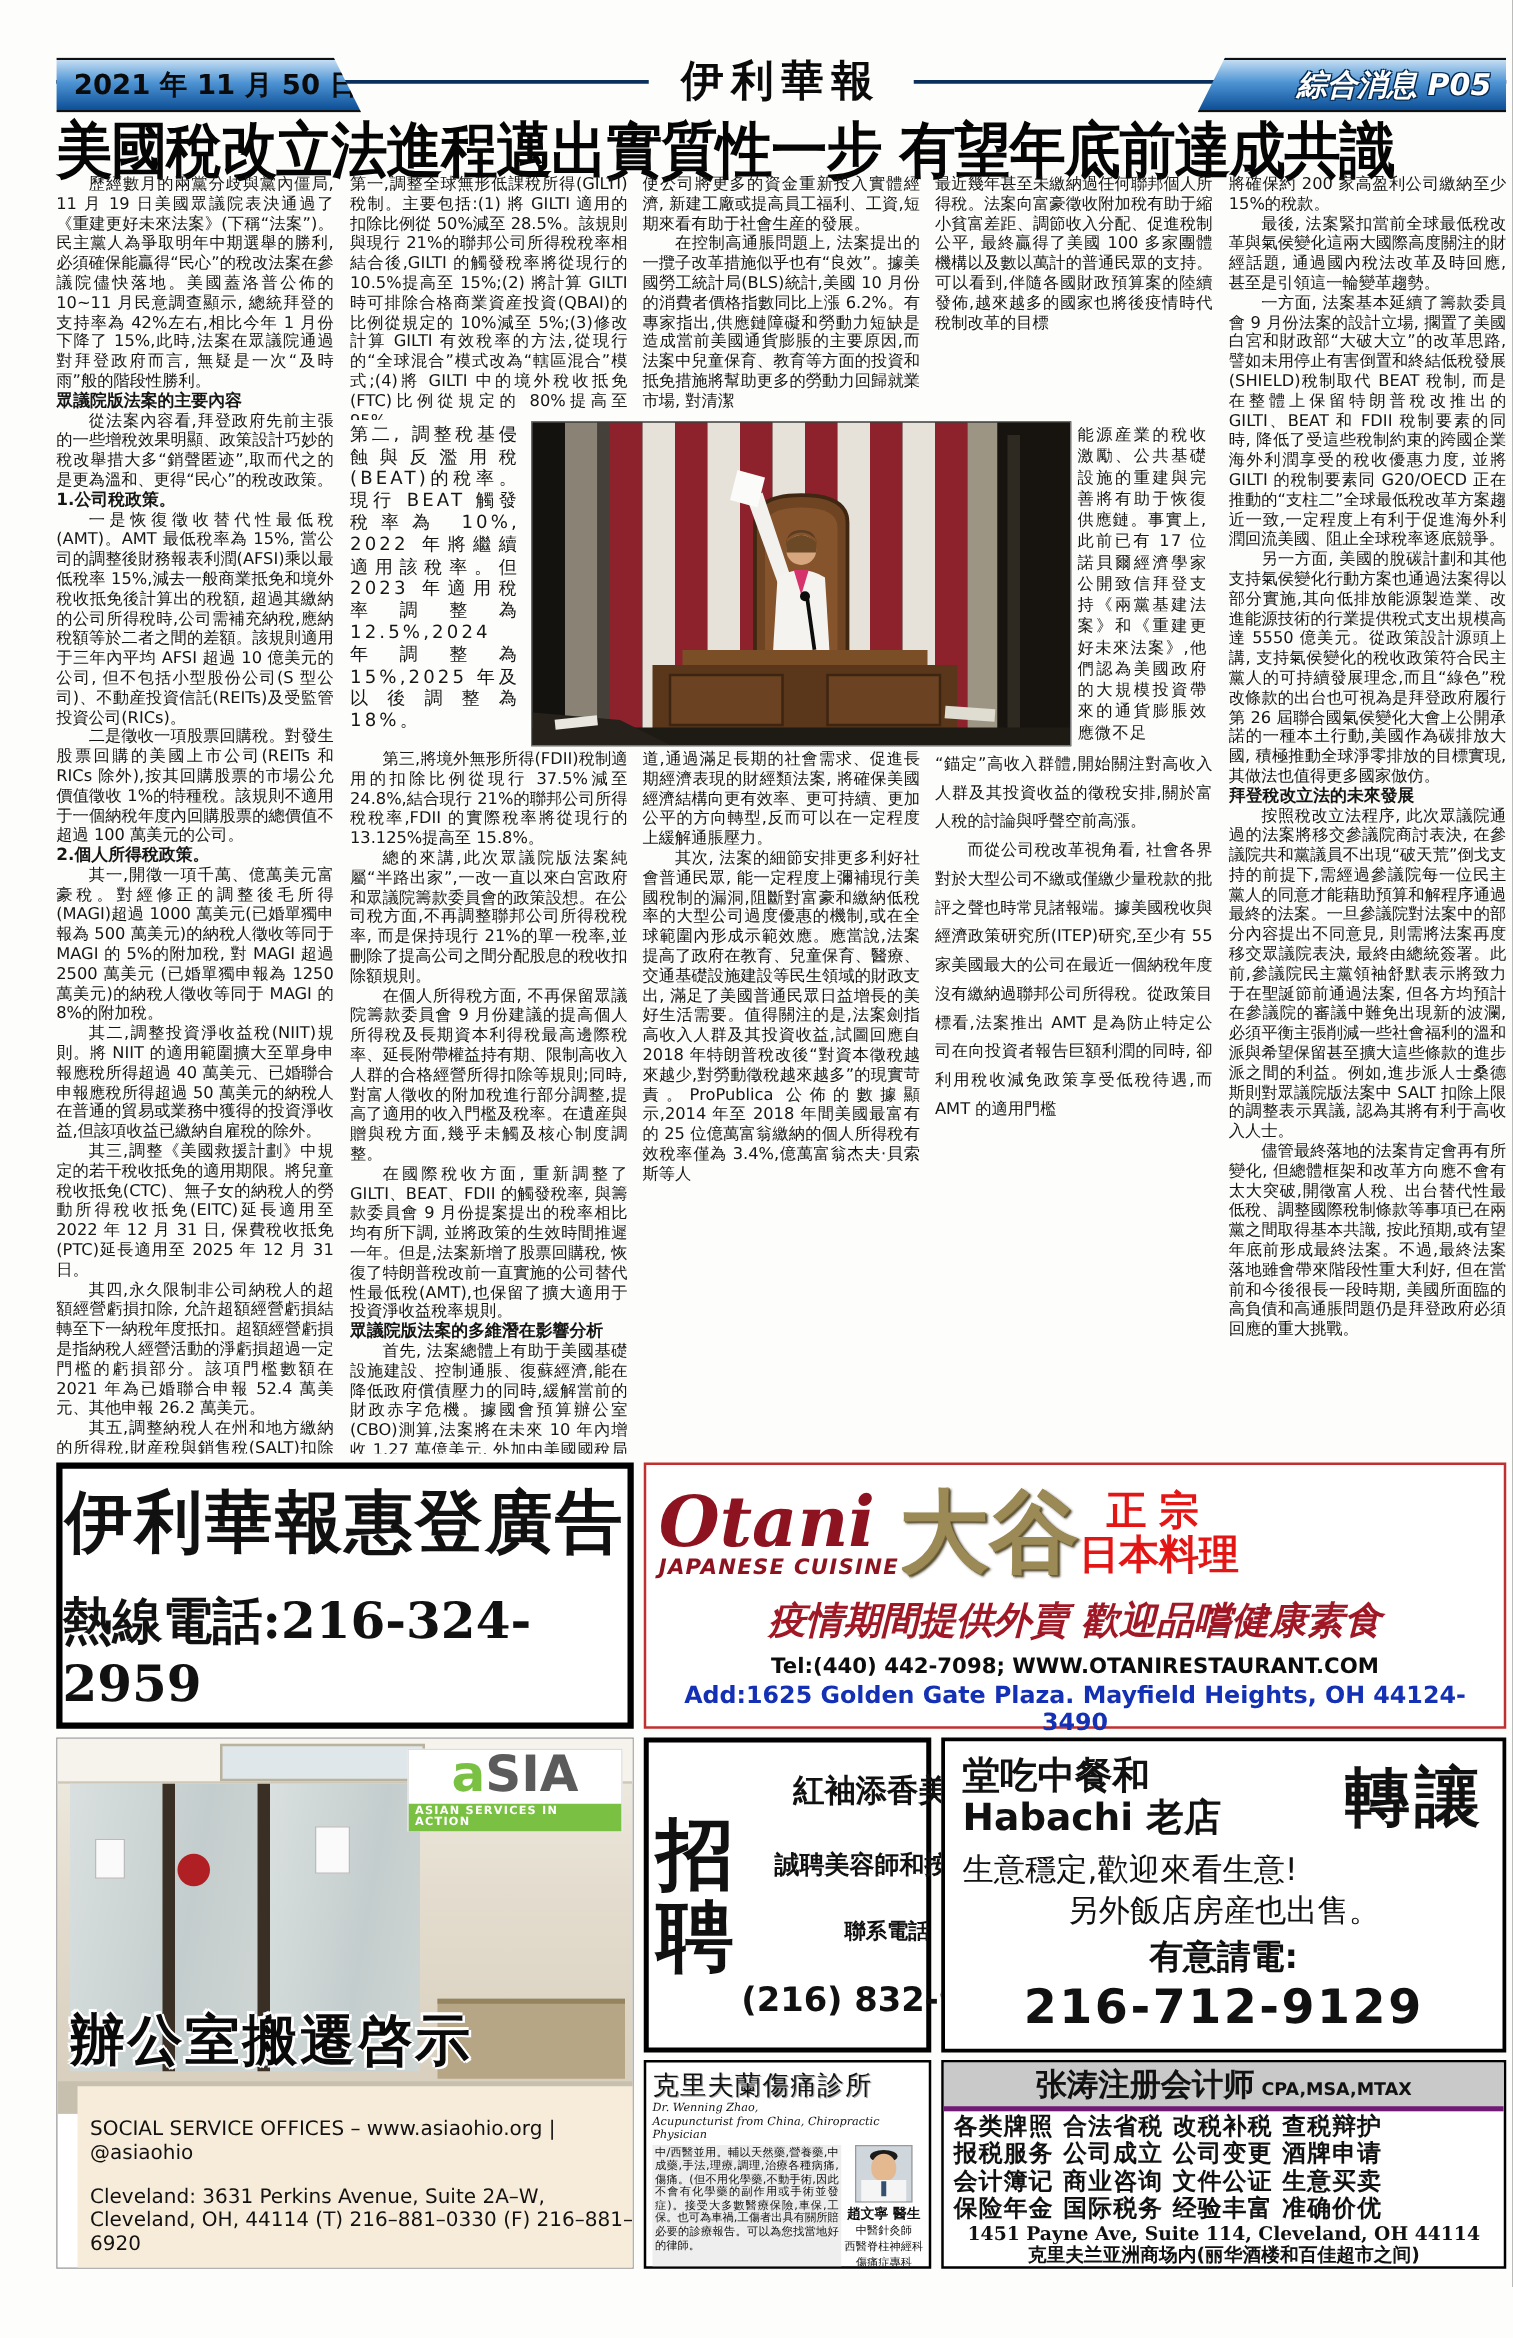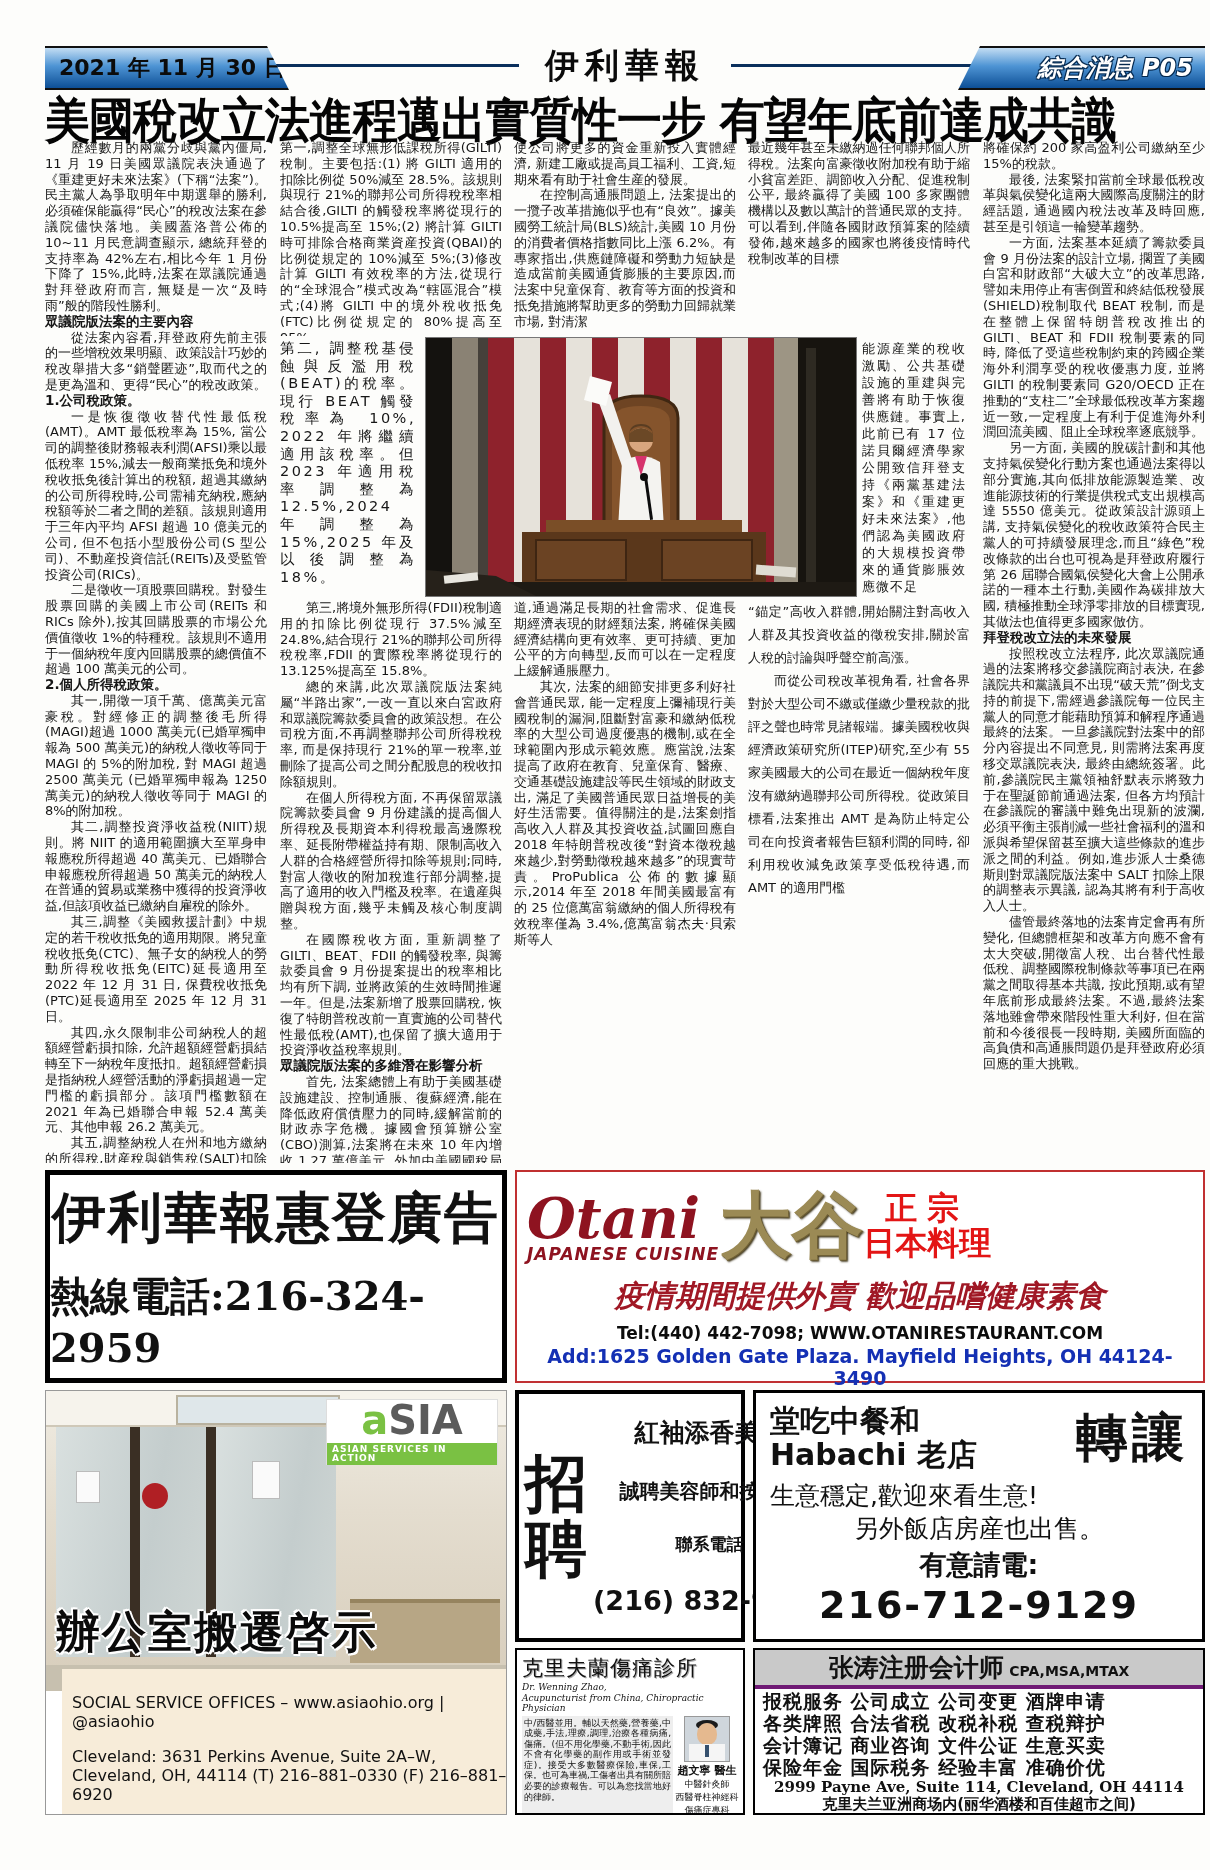--- a/index.html
+++ b/index.html
@@ -126,21 +126,21 @@
   #cpa-a2{font-size:15px;font-weight:900;}
   #cpa-ph{font-size:19px;font-weight:bold;font-family:"DejaVu Serif","Liberation Serif",serif;}
 </style>
 </head>
 <body>
 
 <div id="page">
 
   <div id="masthead">
     <div id="mast-line"></div>
-    <div class="mast-seg" id="mast-date">2021 年 11 月 30 日</div>
+    <div class="mast-seg" id="mast-date">2021 年 11 月 50 日</div>
     <div class="mast-seg" id="mast-sec">綜合消息 P05</div>
     <div id="mast-title">伊利華報</div>
   </div>
 
   <div id="headline">美國稅改立法進程邁出實質性一步 有望年底前達成共識</div>
 
   <div class="acol" id="col1">
       <p>歷經數月的兩黨分歧與黨內僵局, 11 月 19 日美國眾議院表決通過了《重建更好未來法案》(下稱“法案”)。民主黨人為爭取明年中期選舉的勝利,必須確保能贏得“民心”的稅改法案在參議院儘快落地。美國蓋洛普公佈的 10~11 月民意調查顯示, 總統拜登的支持率為 42%左右,相比今年 1 月份下降了 15%,此時,法案在眾議院通過對拜登政府而言, 無疑是一次“及時雨”般的階段性勝利。</p>
       <h4>眾議院版法案的主要內容</h4>
       <p>從法案內容看,拜登政府先前主張的一些增稅效果明顯、政策設計巧妙的稅改舉措大多“銷聲匿迹”,取而代之的是更為溫和、更得“民心”的稅改政策。</p>
@@ -341,24 +341,24 @@
     </div>
 
   </div>
 
   <div class="adbox" id="ad-cpa">
     <div id="cpa-head">
       <span class="cn">张涛注册会计师</span>
       <span class="en">CPA,MSA,MTAX</span>
     </div>
     <div id="cpa-svc">
+        <div>各类牌照 合法省税 改税补税 查税辩护</div>
         <div>报税服务 公司成立 公司变更 酒牌申请</div>
-        <div>各类牌照 合法省税 改税补税 查税辩护</div>
         <div>会计簿记 商业咨询 文件公证 生意买卖</div>
         <div>保险年金 国际税务 经验丰富 准确价优</div>
       </div>
-    <div class="cpa-line" id="cpa-a1">2999 Payne Ave, Suite 114, Cleveland, OH 44114</div>
+    <div class="cpa-line" id="cpa-a1">1451 Payne Ave, Suite 114, Cleveland, OH 44114</div>
     <div class="cpa-line" id="cpa-a2">克里夫兰亚洲商场内(丽华酒楼和百佳超市之间)</div>
     <div class="cpa-line" id="cpa-ph">(330)776-8068    (330) 819-3067</div>
 
   </div>
 
 </div>
 
 </body></html>

